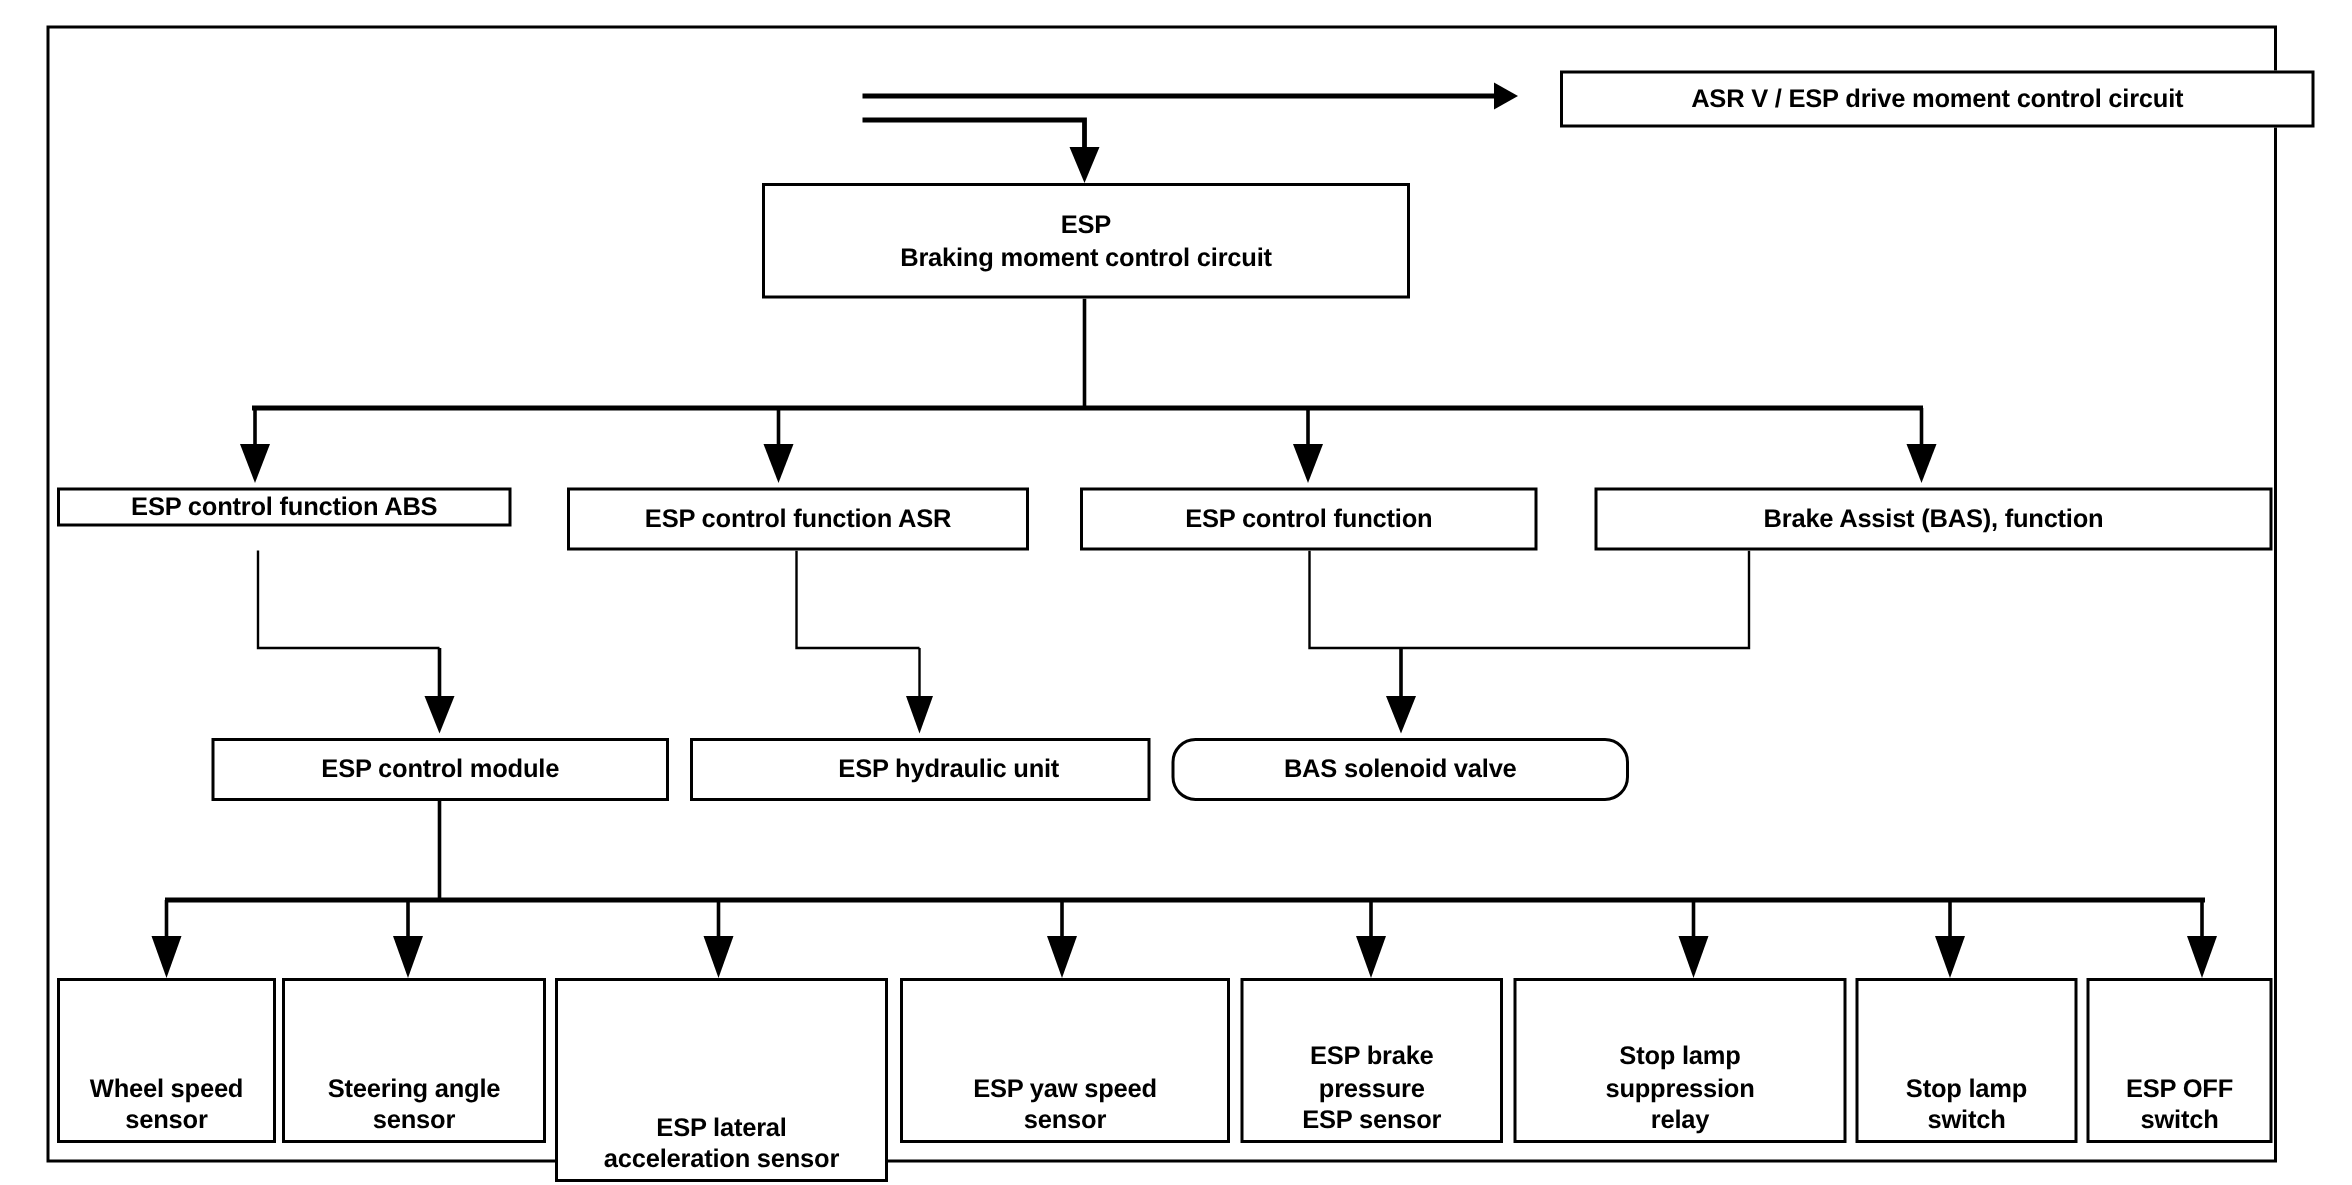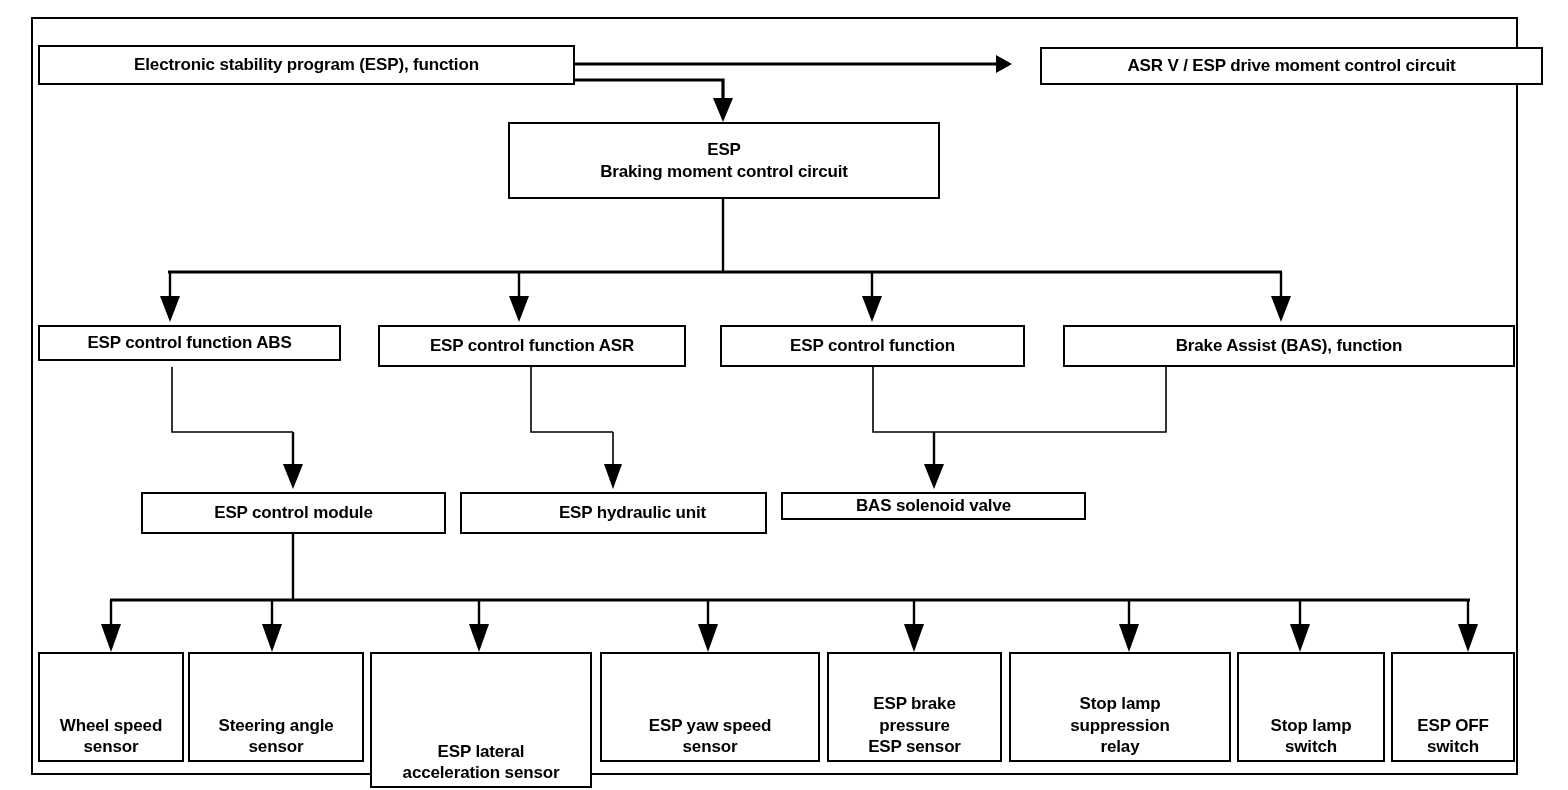--- a/index.html
+++ b/index.html
@@ -139,34 +139,31 @@
     <polygon class="arrowhead" points="1129,652 1119,624 1139,624"></polygon>
 
     <line class="w-med" x1="1300" y1="600" x2="1300" y2="628"></line>
     <polygon class="arrowhead" points="1300,652 1290,624 1310,624"></polygon>
 
     <line class="w-med" x1="1468" y1="600" x2="1468" y2="628"></line>
     <polygon class="arrowhead" points="1468,652 1458,624 1478,624"></polygon>
 
   </svg>
 
-  <div class="node" style="left:38px; top:45px; width:537px; height:40px;">
-    <span class="node-label">Electronic stability program (ESP), function</span>
-  </div>
 
   <div class="node" style="left:1012px; top:47px; width:503px; height:38px;margin-left:28px;">
     <span class="node-label">ASR V / ESP drive moment control circuit</span>
   </div>
 
   <div class="node" style="left:508px; top:122px; width:432px; height:77px;">
     <span class="node-label">ESP
 Braking moment control circuit</span>
   </div>
 
-  <div class="node" style="left:38px; top:325px; width:303px; height:36px;">
+  <div class="node" style="left:38px; top:325px; width:303px; height:26px;">
     <span class="node-label">ESP control function ABS</span>
   </div>
 
   <div class="node" style="left:378px; top:325px; width:308px; height:42px;">
     <span class="node-label">ESP control function ASR</span>
   </div>
 
   <div class="node" style="left:720px; top:325px; width:305px; height:42px;">
     <span class="node-label">ESP control function</span>
   </div>
@@ -176,21 +173,21 @@
   </div>
 
   <div class="node" style="left:141px; top:492px; width:305px; height:42px;">
     <span class="node-label">ESP control module</span>
   </div>
 
   <div class="node" style="left:460px; top:492px; width:307px; height:42px;padding-left:44px;">
     <span class="node-label">ESP hydraulic unit</span>
   </div>
 
-  <div class="node" style="left:781px; top:492px; width:305px; height:28px;">
+  <div class="node" style="left:781px; top:492px; width:305px; height:42px;border-radius:16px;">
     <span class="node-label">BAS solenoid valve</span>
   </div>
 
   <div class="node node-tall" style="left:38px; top:652px; width:146px; height:110px;">
     <span class="node-label">Wheel speed
 sensor</span>
   </div>
 
   <div class="node node-tall" style="left:188px; top:652px; width:176px; height:110px;">
     <span class="node-label">Steering angle

